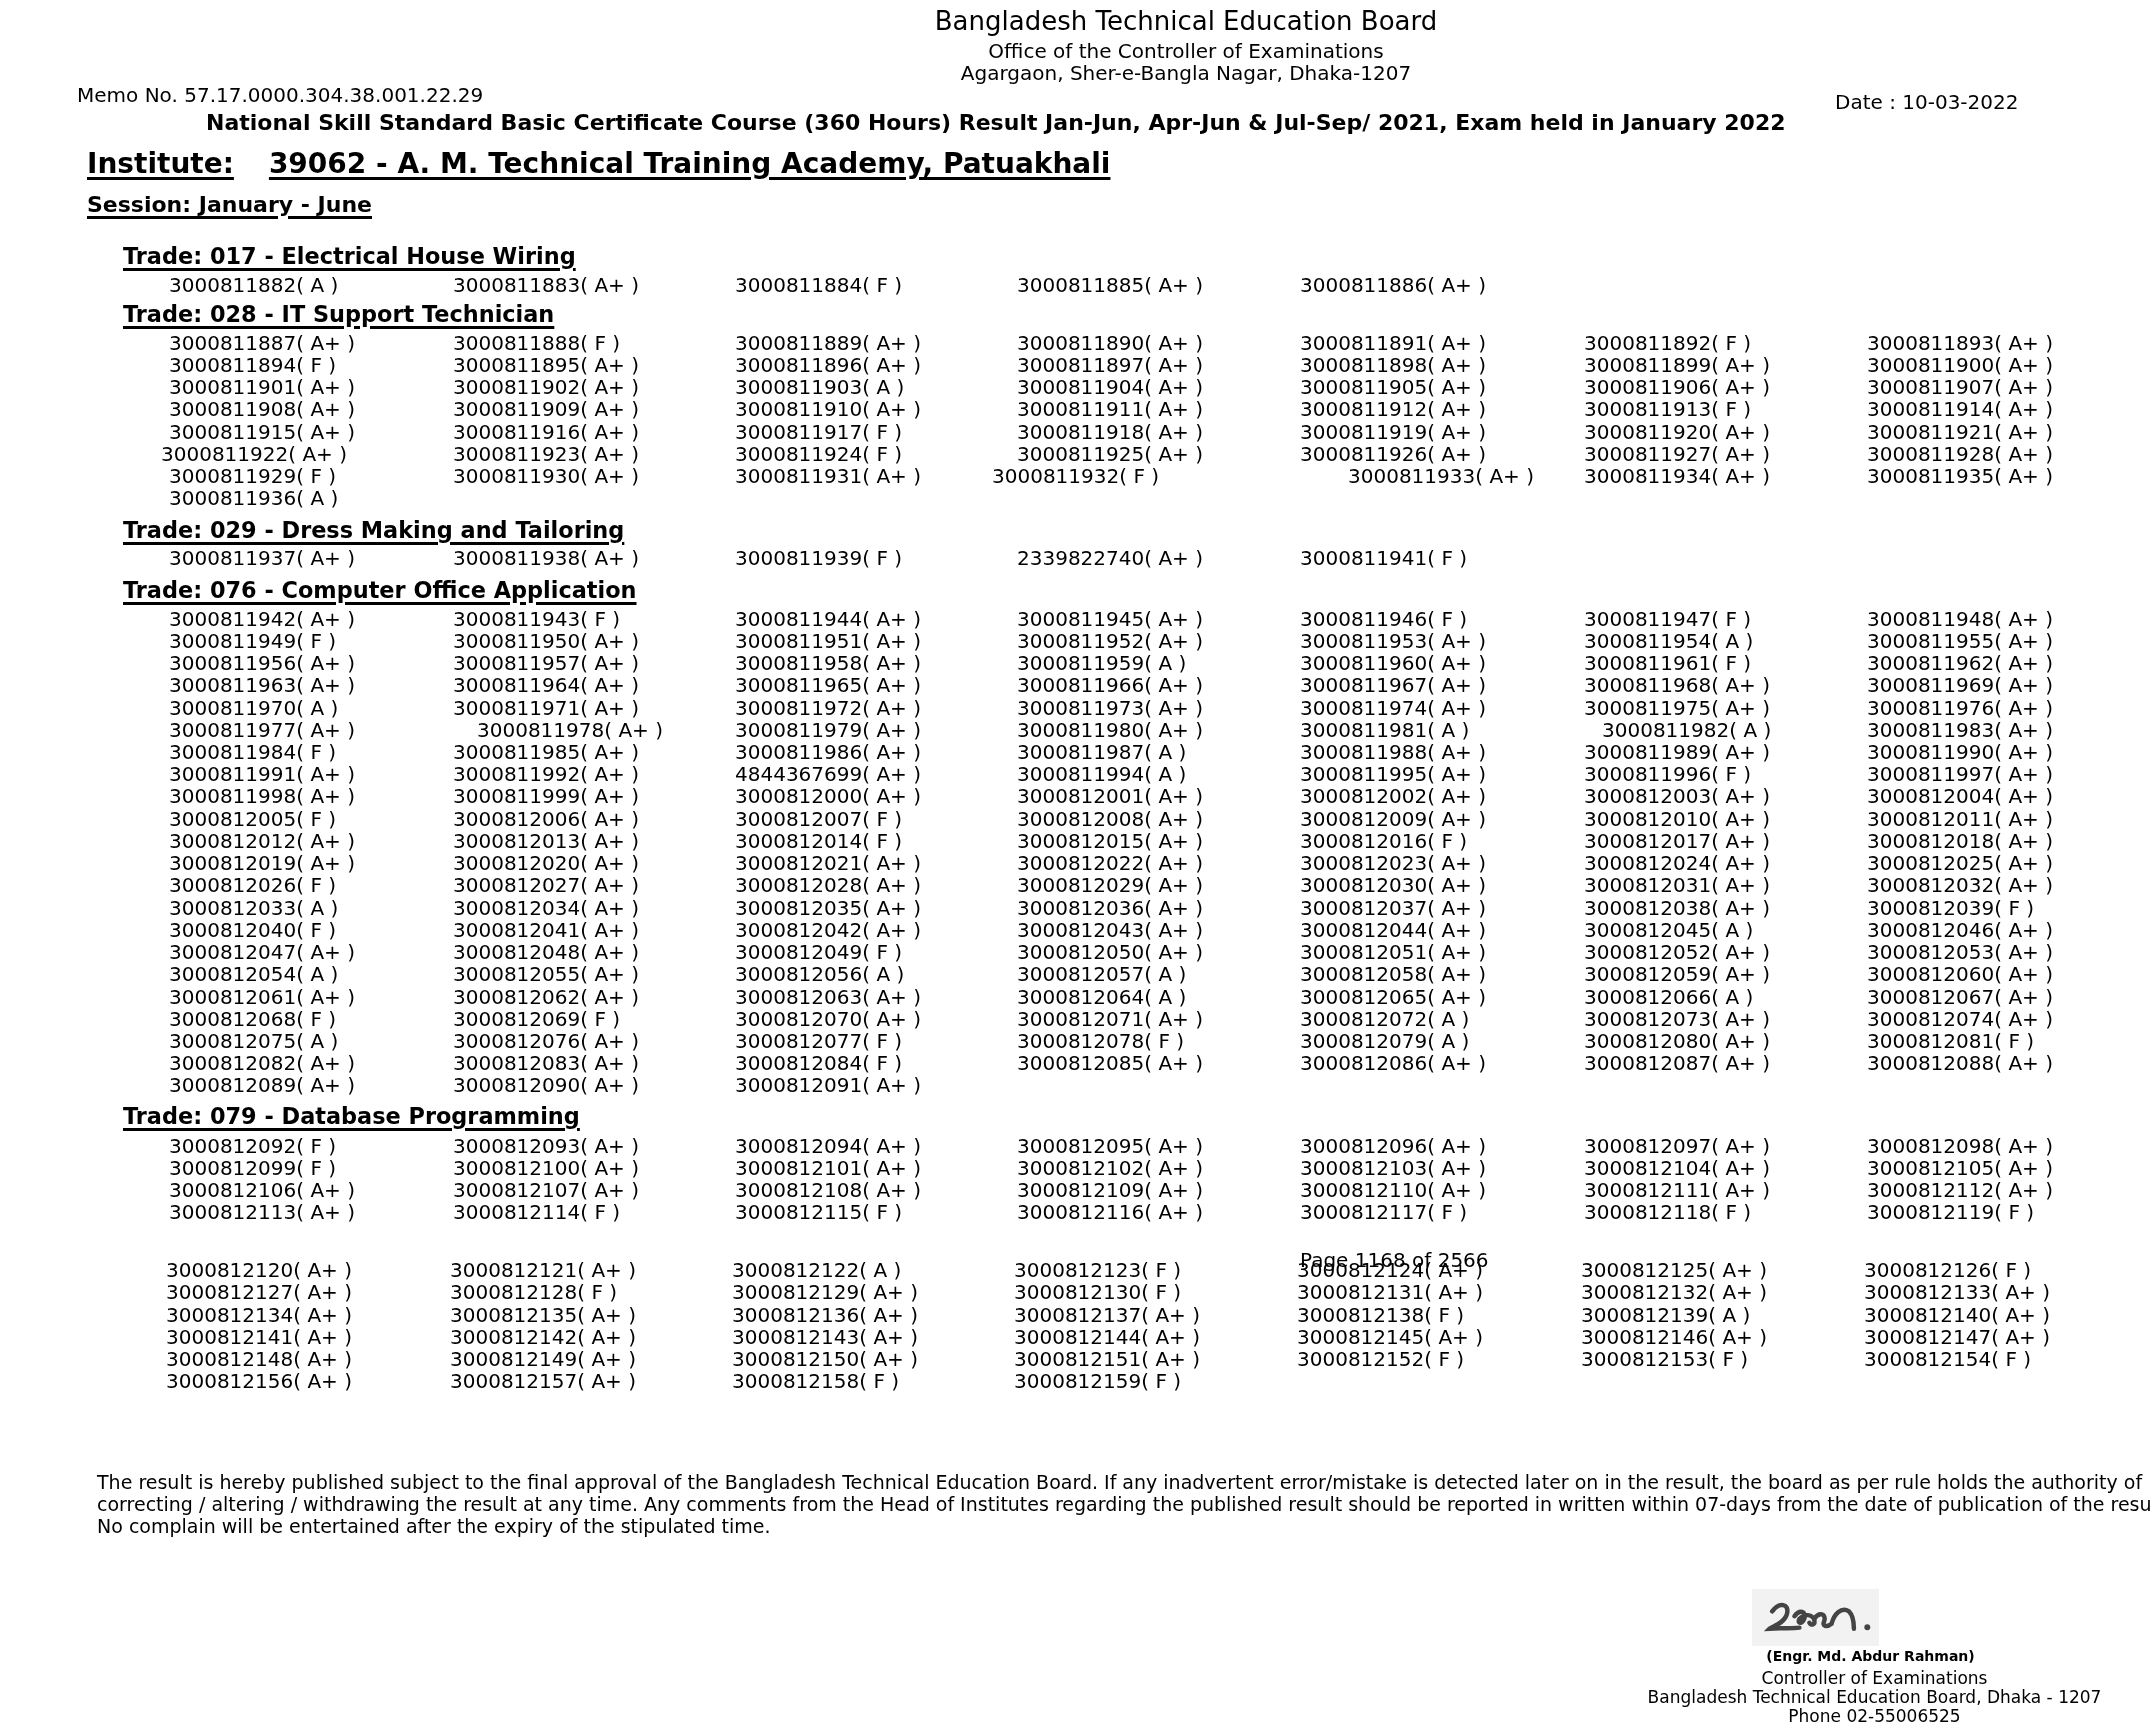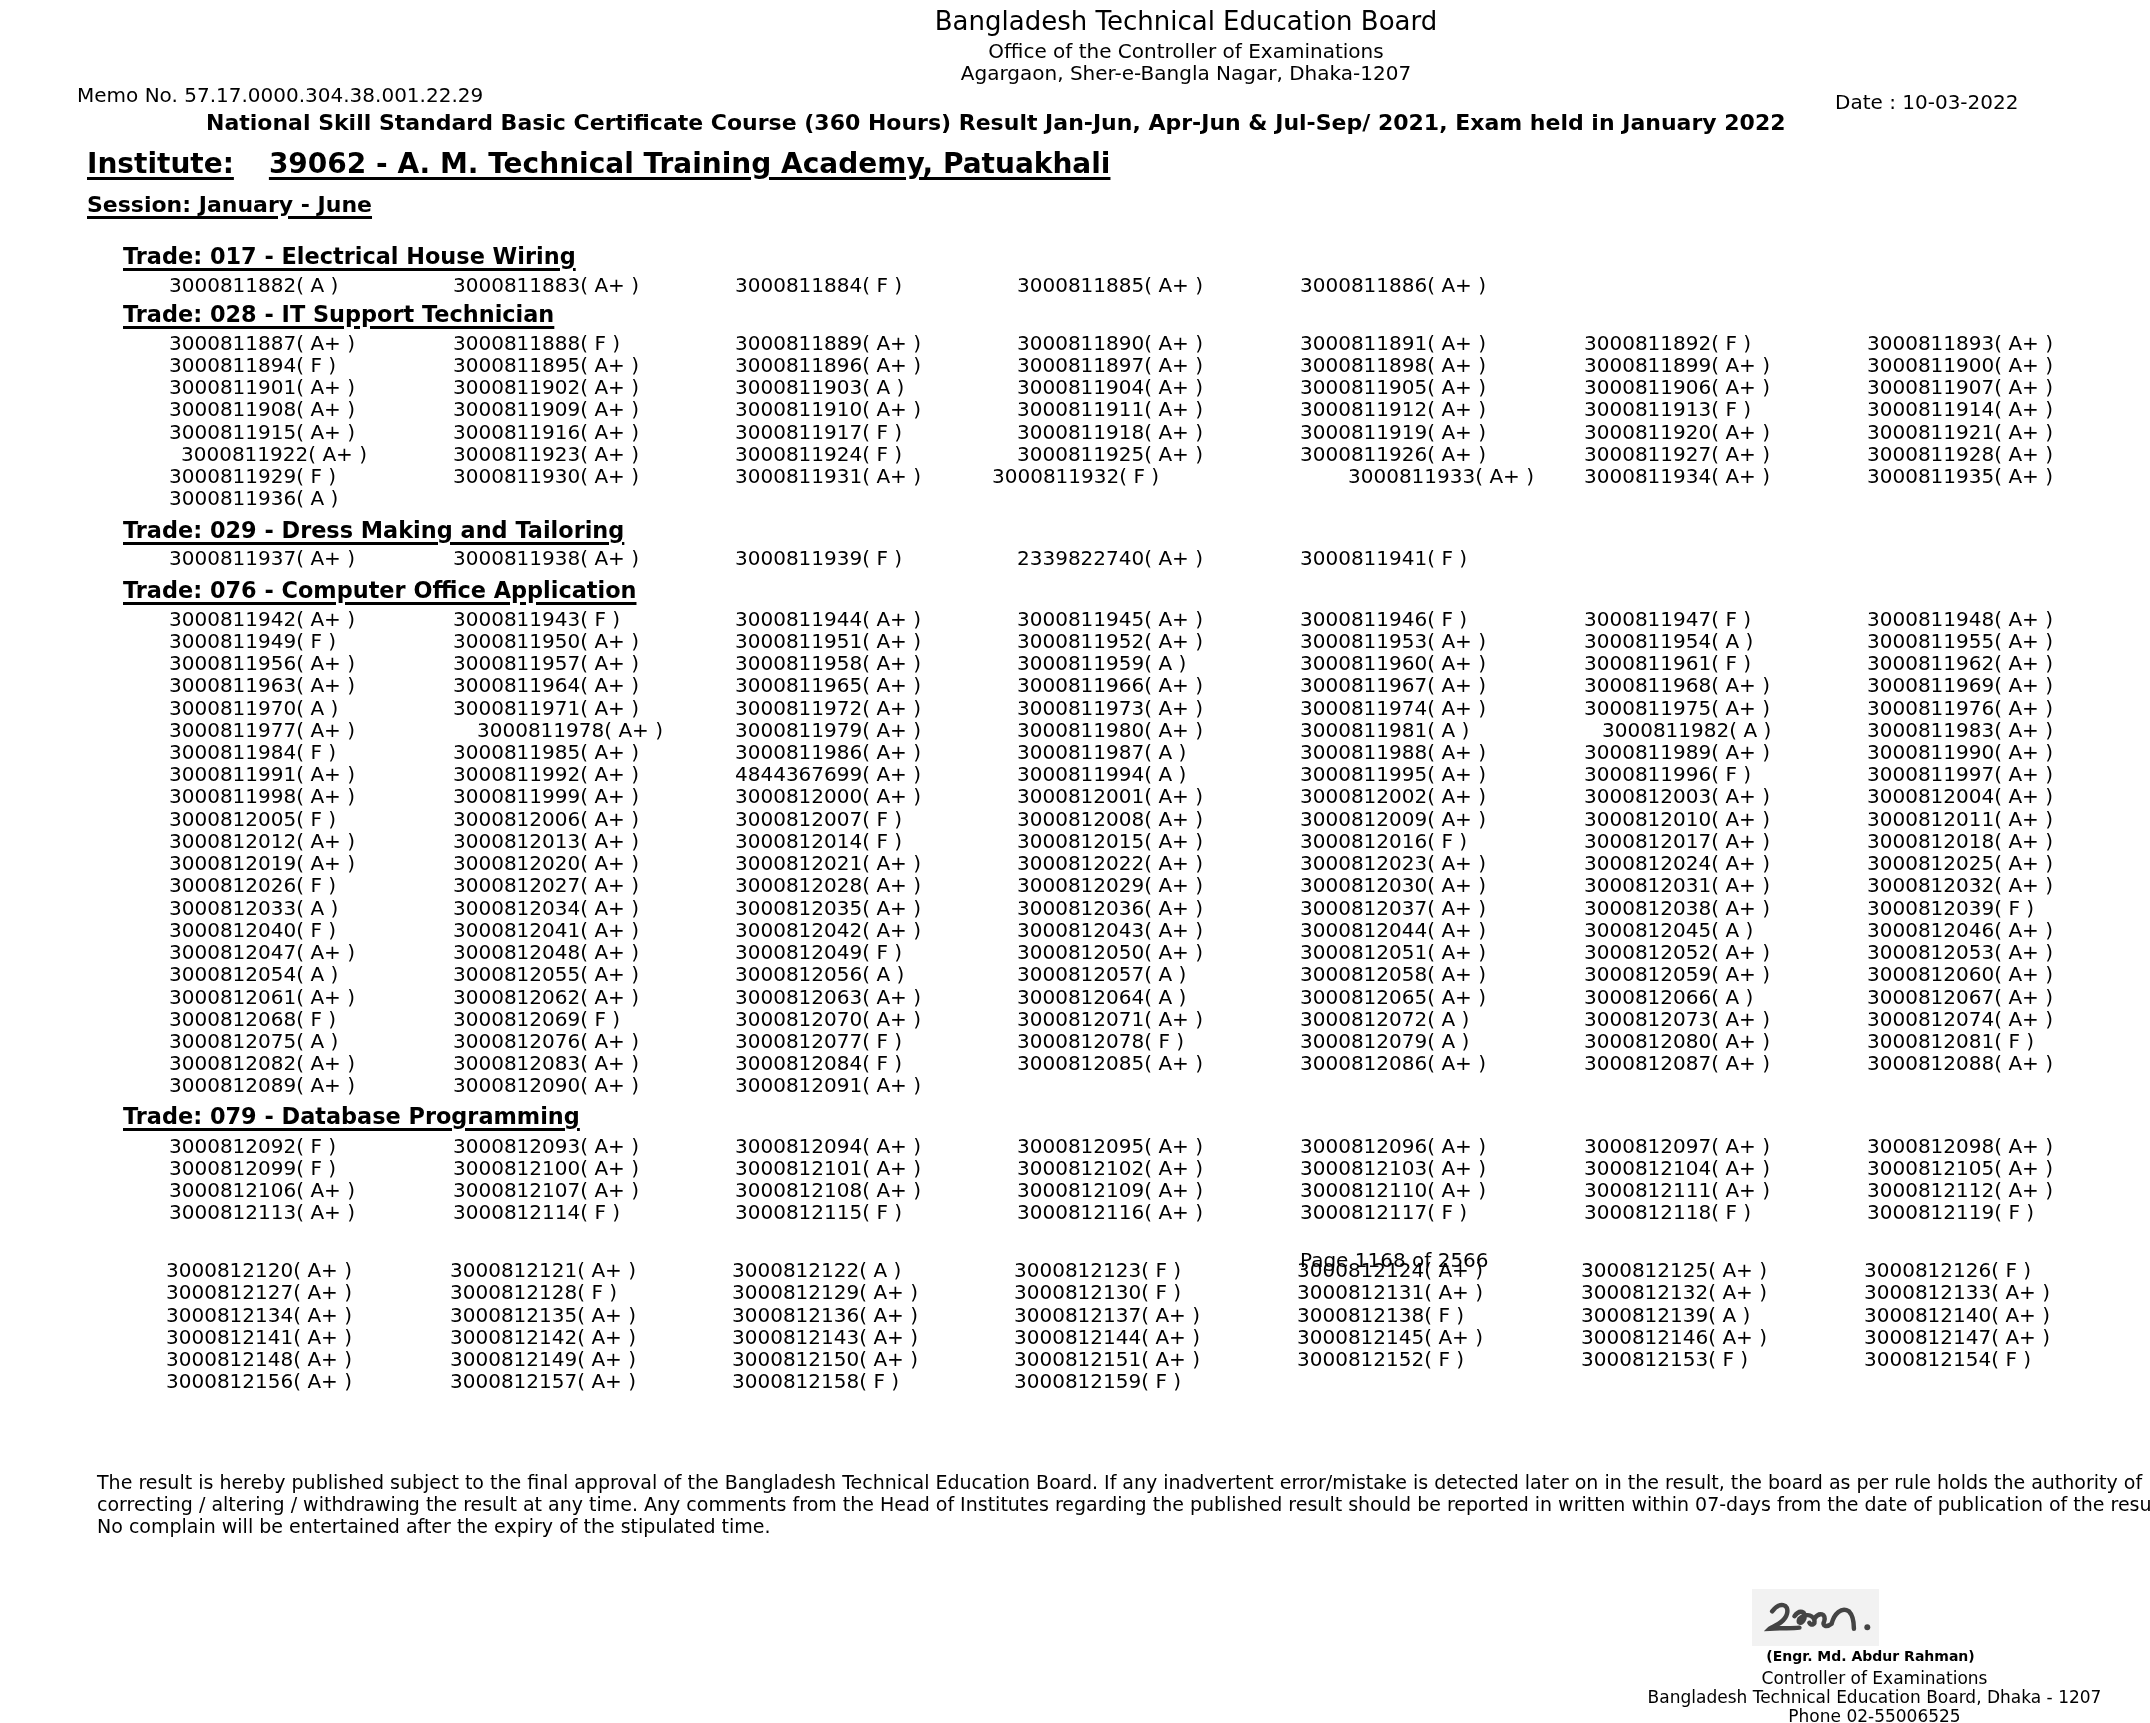--- a/index.html
+++ b/index.html
@@ -75,21 +75,21 @@
     <div class="cell" style="left: 1300px; top: 397px;">3000811912( A+ )</div>
     <div class="cell" style="left: 1584px; top: 397px;">3000811913( F )</div>
     <div class="cell" style="left: 1867px; top: 397px;">3000811914( A+ )</div>
     <div class="cell" style="left: 169px; top: 420px;">3000811915( A+ )</div>
     <div class="cell" style="left: 453px; top: 420px;">3000811916( A+ )</div>
     <div class="cell" style="left: 735px; top: 420px;">3000811917( F )</div>
     <div class="cell" style="left: 1017px; top: 420px;">3000811918( A+ )</div>
     <div class="cell" style="left: 1300px; top: 420px;">3000811919( A+ )</div>
     <div class="cell" style="left: 1584px; top: 420px;">3000811920( A+ )</div>
     <div class="cell" style="left: 1867px; top: 420px;">3000811921( A+ )</div>
-    <div class="cell" style="left: 181px; top: 442px;">3000811922( A+ )</div>
+    <div class="cell" style="left: 161px; top: 442px;">3000811922( A+ )</div>
     <div class="cell" style="left: 453px; top: 442px;">3000811923( A+ )</div>
     <div class="cell" style="left: 735px; top: 442px;">3000811924( F )</div>
     <div class="cell" style="left: 1017px; top: 442px;">3000811925( A+ )</div>
     <div class="cell" style="left: 1300px; top: 442px;">3000811926( A+ )</div>
     <div class="cell" style="left: 1584px; top: 442px;">3000811927( A+ )</div>
     <div class="cell" style="left: 1867px; top: 442px;">3000811928( A+ )</div>
     <div class="cell" style="left: 169px; top: 464px;">3000811929( F )</div>
     <div class="cell" style="left: 453px; top: 464px;">3000811930( A+ )</div>
     <div class="cell" style="left: 735px; top: 464px;">3000811931( A+ )</div>
     <div class="cell" style="left: 992px; top: 464px;">3000811932( F )</div>

